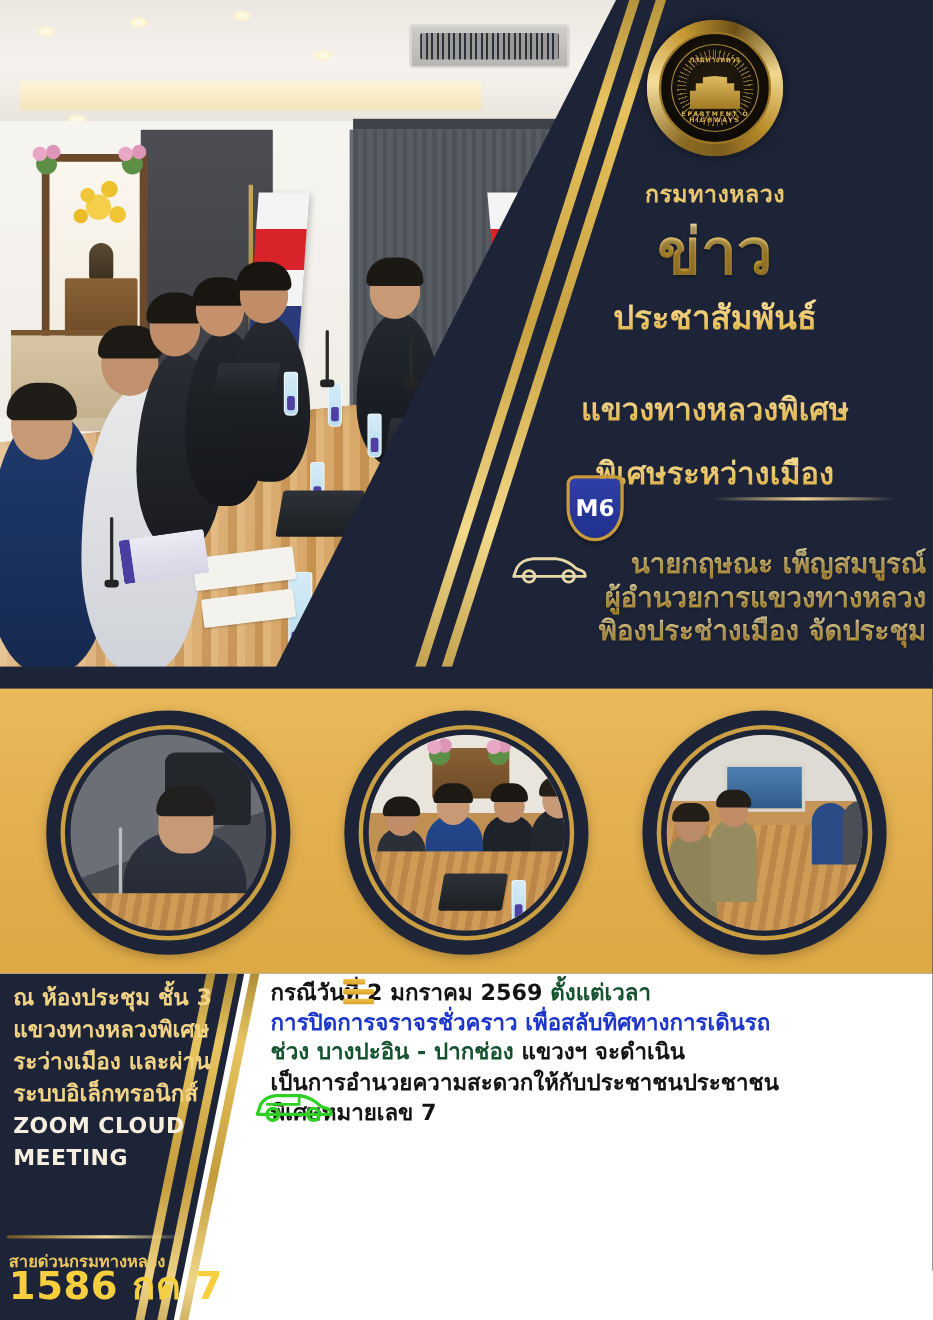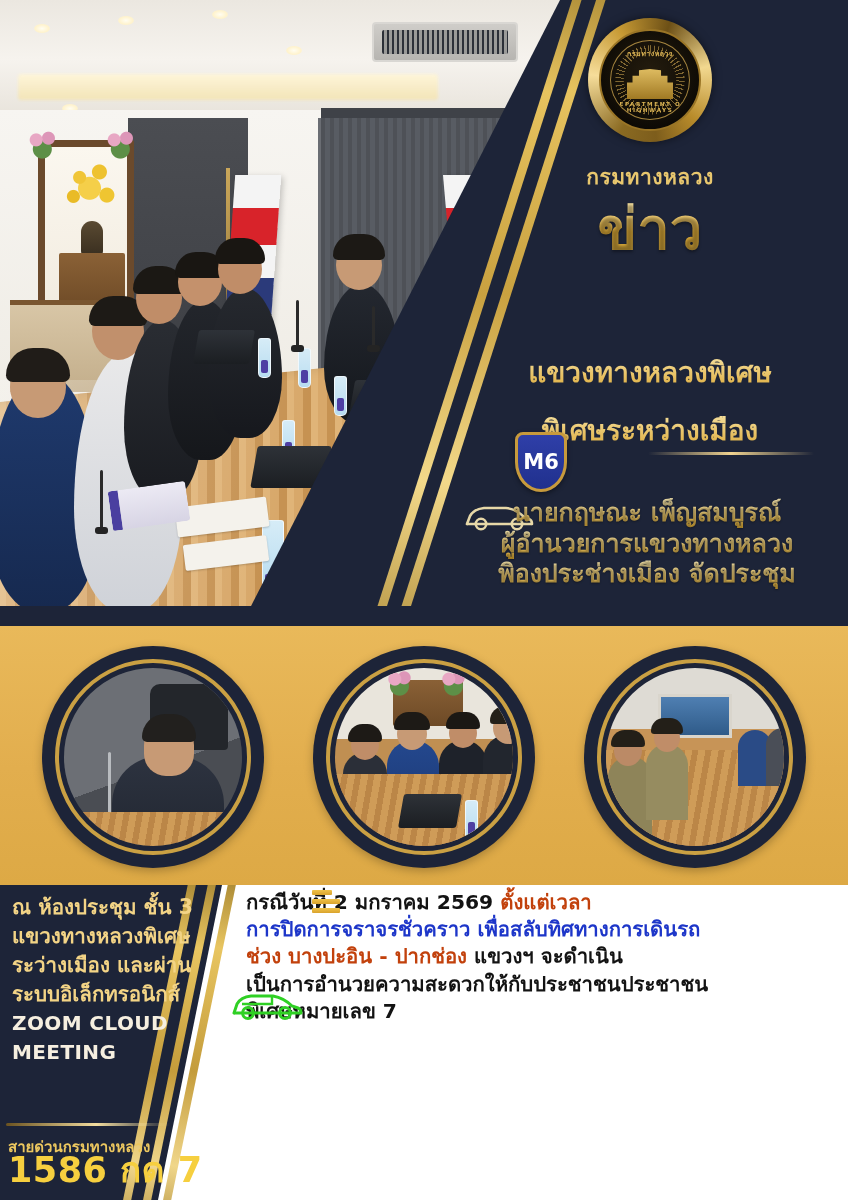--- a/index.html
+++ b/index.html
@@ -275,21 +275,21 @@
     border-radius:8px 8px 26px 26px/8px 8px 30px 30px;
     display:flex; align-items:center; justify-content:center;
     color:#fff; font-size:21px; font-weight:700;
     box-shadow:0 2px 5px rgba(0,0,0,.4);
   }
   .car-outline{
     position:absolute; left:10px; top:500px; width:72px; height:32px;
   }
   .name-lines{
     position:absolute; left:0; right:6px; top:498px;
-    text-align:center;
+    text-align:right;
   }
   .name-lines .nl{
     display:block; font-size:25px; font-weight:700; line-height:1.22;
     background:linear-gradient(#fdeeb8,#e3ae31);
     -webkit-background-clip:text; background-clip:text; color:transparent;
     text-shadow:0 1px 2px rgba(0,0,0,.35);
   }
 
   
   .mid-divider{
@@ -375,21 +375,21 @@
     font-size:35px; font-weight:700; color:#f6cf3f; line-height:1;
     letter-spacing:.5px;
   }
 
   .br-text{
     position:absolute; left:246px; top:4px; width:596px;
     font-size:20.3px; font-weight:700; line-height:1.34; color:#131313;
   }
   .br-text .row{ display:block; white-space:nowrap; }
   .c-black{ color:#131313; }
-  .c-orange{ color:#c2410c; }
+  .c-orange{ color:#14532d; }
   .c-blue{ color:#1d36c9; }
 
   .menu-icon{
     position:absolute; left:312px; top:890px; width:28px; height:22px;
   }
   .menu-icon i{
     display:block; height:5px; border-radius:1px;
     background:linear-gradient(#f0c24a,#d9a32c); margin-bottom:4px;
   }
   .menu-icon i:nth-child(1){ width:20px; }
@@ -510,20 +510,21 @@
           <div class="emb-arch"></div>
           <div class="emb-txt-top">กรมทางหลวง</div>
           <div class="emb-txt-bot">DEPARTMENT OF HIGHWAYS</div>
         </div>
       </div>
 
       <div class="org-name">กรมทางหลวง</div>
 
       <div class="kao">ข่าว</div>
 
+      <div class="prachasamphan">ประชาสัมพันธ์</div>
 
       <div class="khwaeng1">แขวงทางหลวงพิเศษ</div>
       <div class="khwaeng2">พิเศษระหว่างเมือง</div>
 
       <div class="gold-rule"></div>
 
       <div class="m6-shield">M6</div>
 
       <div class="car-outline">
         <svg viewBox="0 0 72 32" width="72" height="32" aria-hidden="true">

